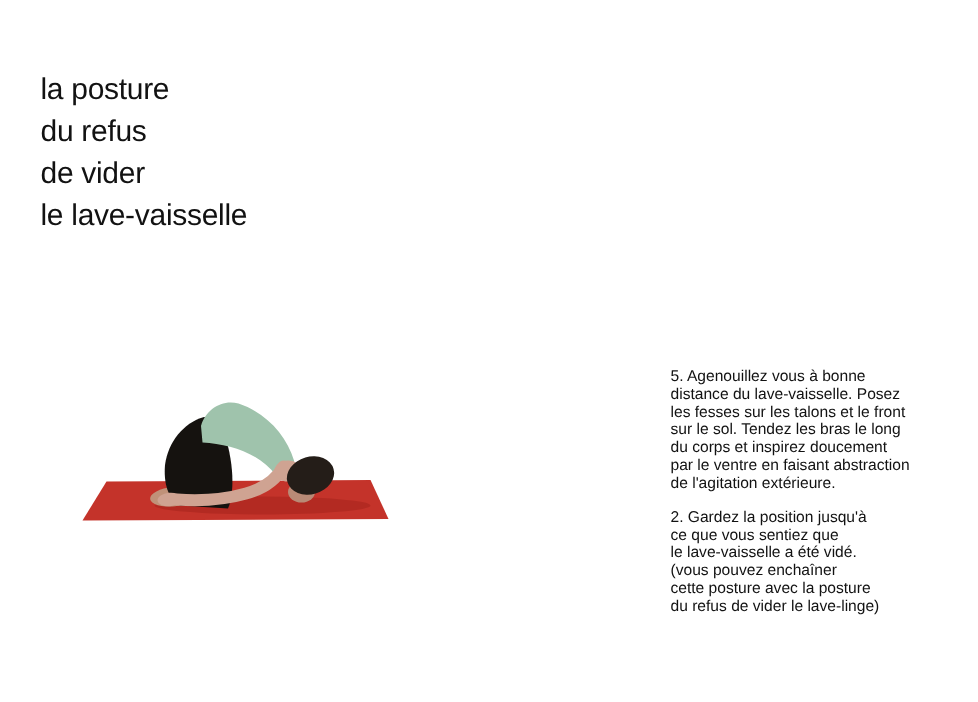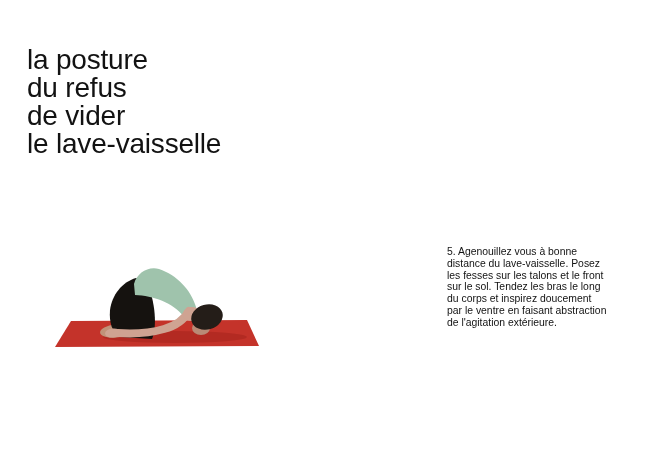--- a/index.html
+++ b/index.html
@@ -1,20 +1,20 @@
 <!DOCTYPE html>
 <html><head>
 <meta charset="utf-8">
 <style>
   html,body{margin:0;padding:0;background:#ffffff;}
   body{font-family:"Liberation Sans","DejaVu Sans",sans-serif;}
   .page{position:relative;width:652px;height:468px;background:#ffffff;overflow:hidden;}
   .title{
     position:absolute;left:27px;top:46px;margin:0;
-    font-size:28px;line-height:28px;font-weight:400;letter-spacing:-0.2px;
+    font-size:20px;line-height:28px;font-weight:400;letter-spacing:-0.2px;
     color:#121212;white-space:pre-line;
   }
   .photo{position:absolute;left:40px;top:240px;width:230px;height:115px;margin:0;}
   .photo svg{width:100%;height:100%;display:block;}
   .instructions{
     position:absolute;left:447px;top:246px;width:205px;
     color:#121212;font-size:10.4px;line-height:11.75px;
   }
   .instructions p{margin:0 0 11.5px 0;white-space:pre-line;}
 </style>
@@ -63,15 +63,21 @@
   </figure>
 
   <div class="instructions">
     <p>5. Agenouillez vous à bonne
 distance du lave-vaisselle. Posez
 les fesses sur les talons et le front
 sur le sol. Tendez les bras le long
 du corps et inspirez doucement
 par le ventre en faisant abstraction
 de l'agitation extérieure.</p>
+    <p>2. Gardez la position jusqu'à
+ce que vous sentiez que
+le lave-vaisselle a été vidé.
+(vous pouvez enchaîner
+cette posture avec la posture
+du refus de vider le lave-linge)</p>
   </div>
 
 </div>
 
 </body></html>

